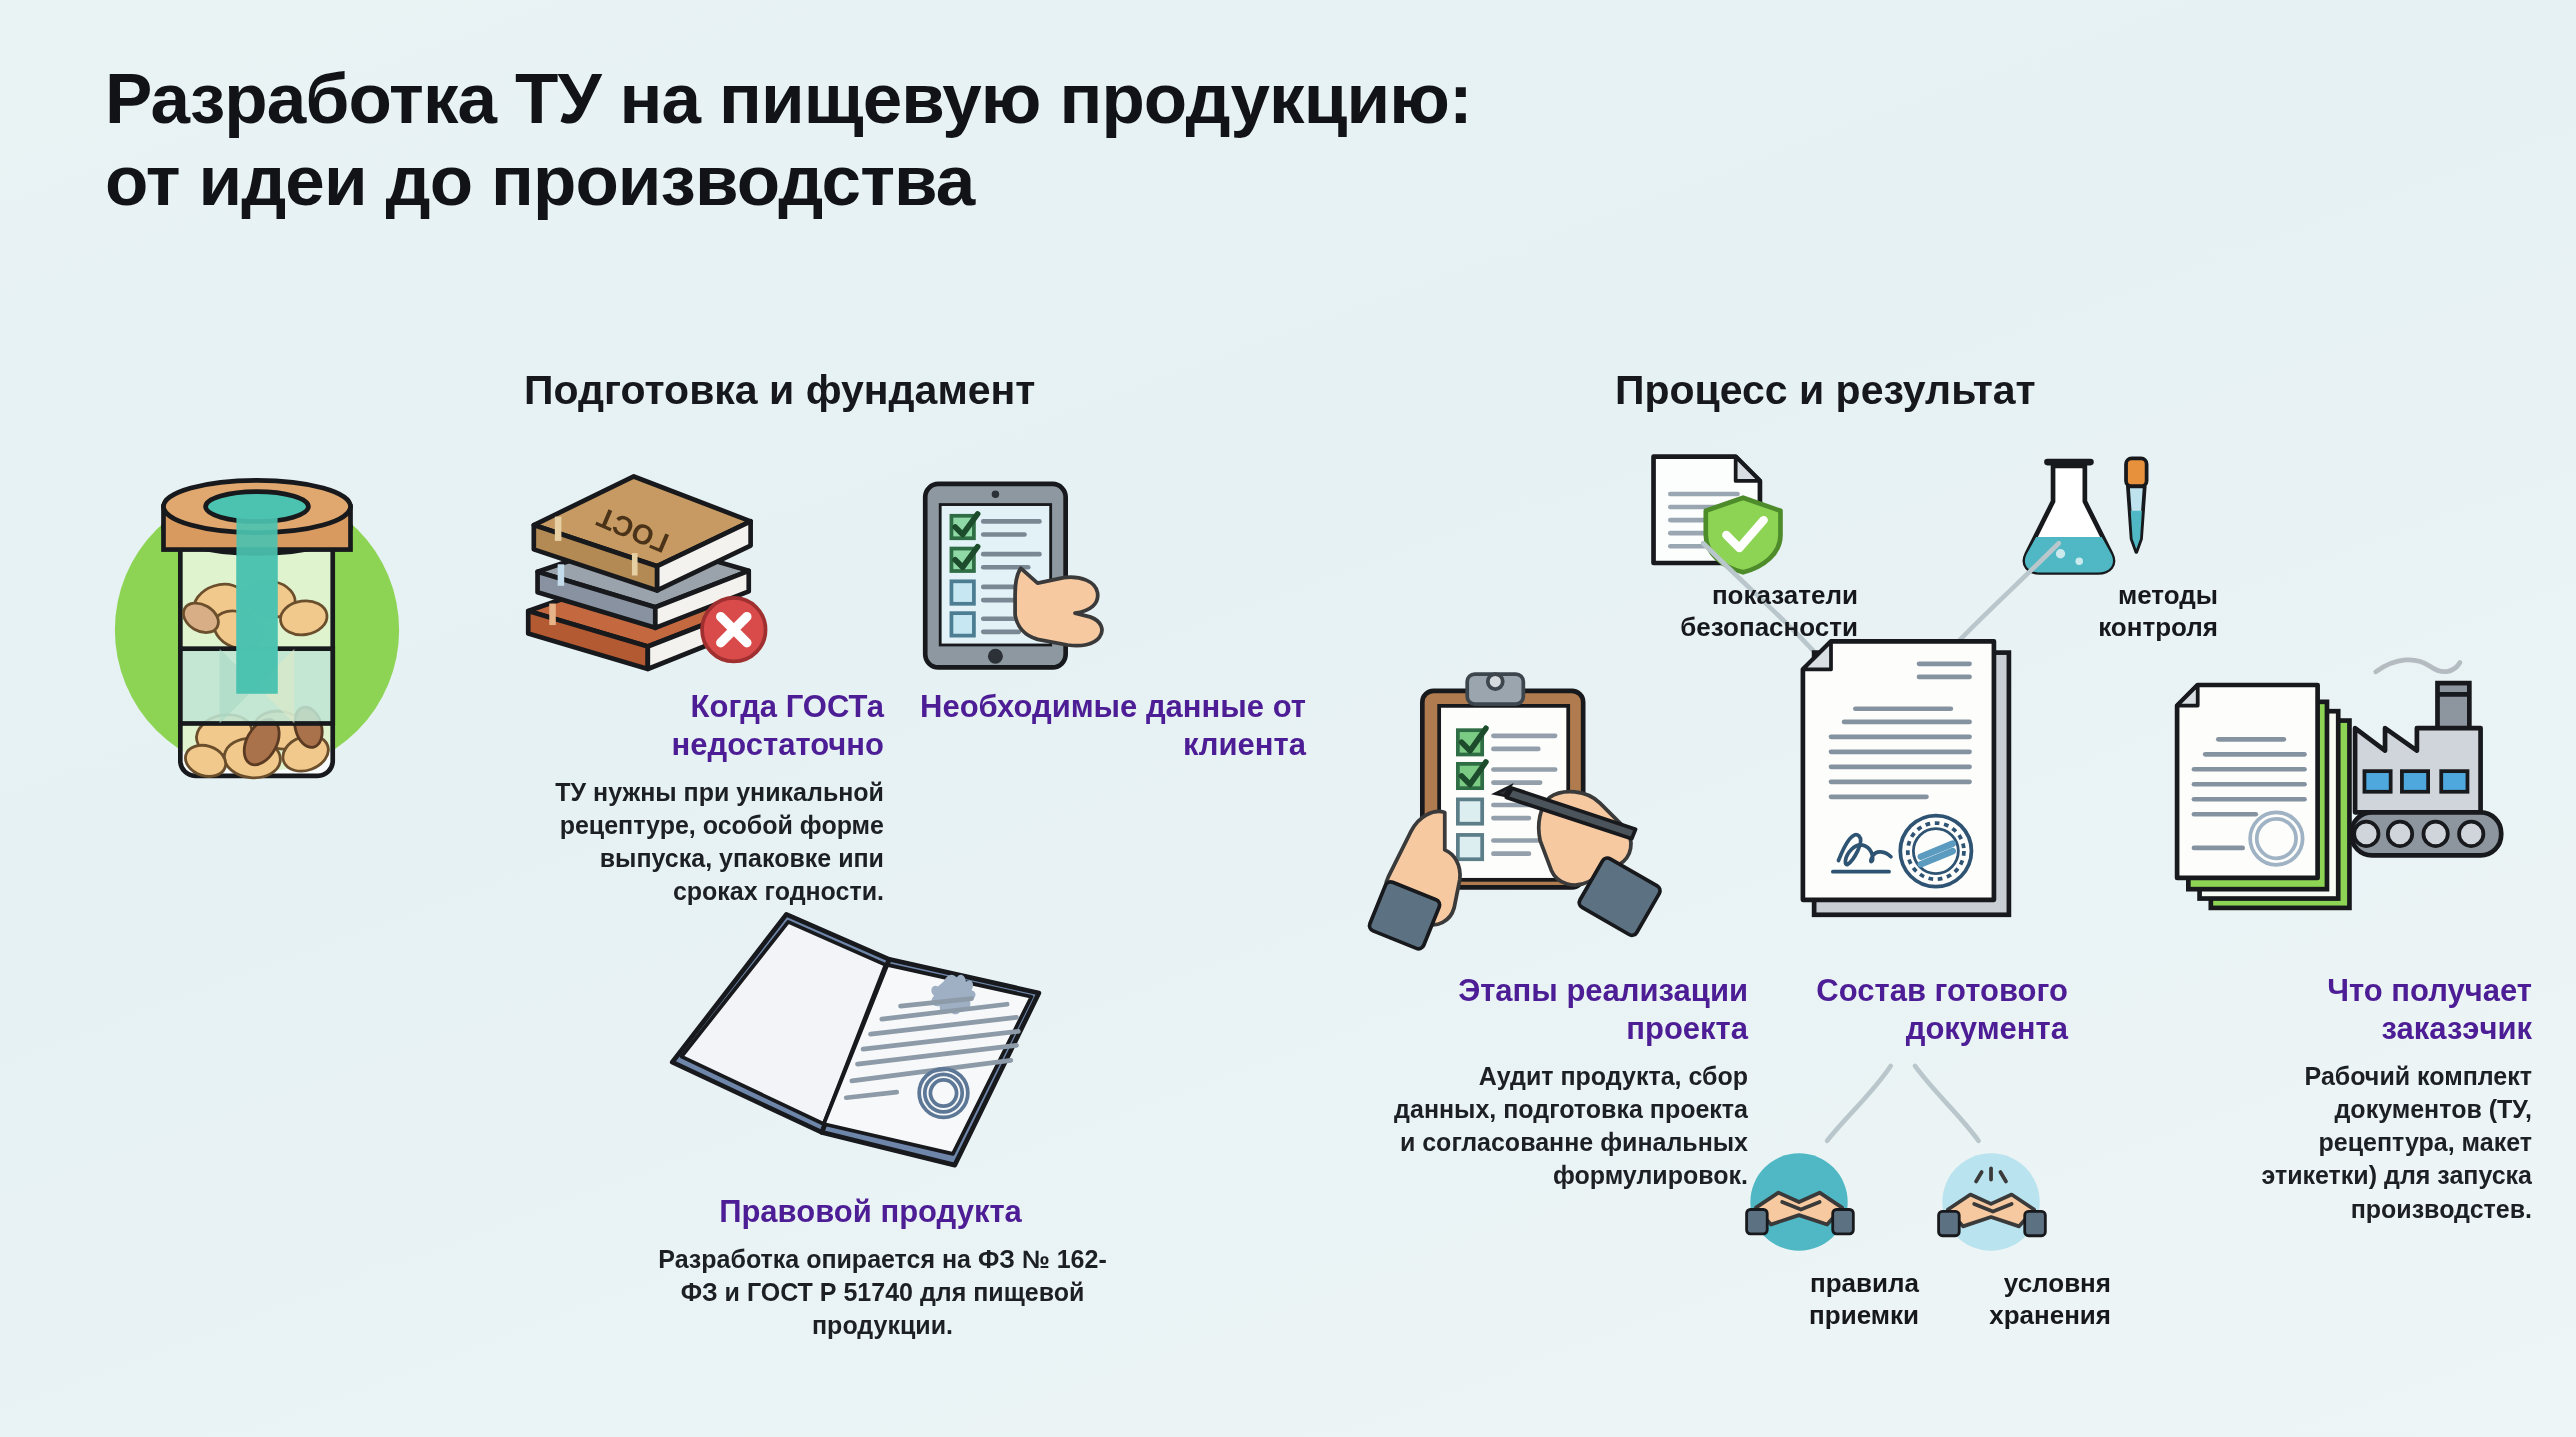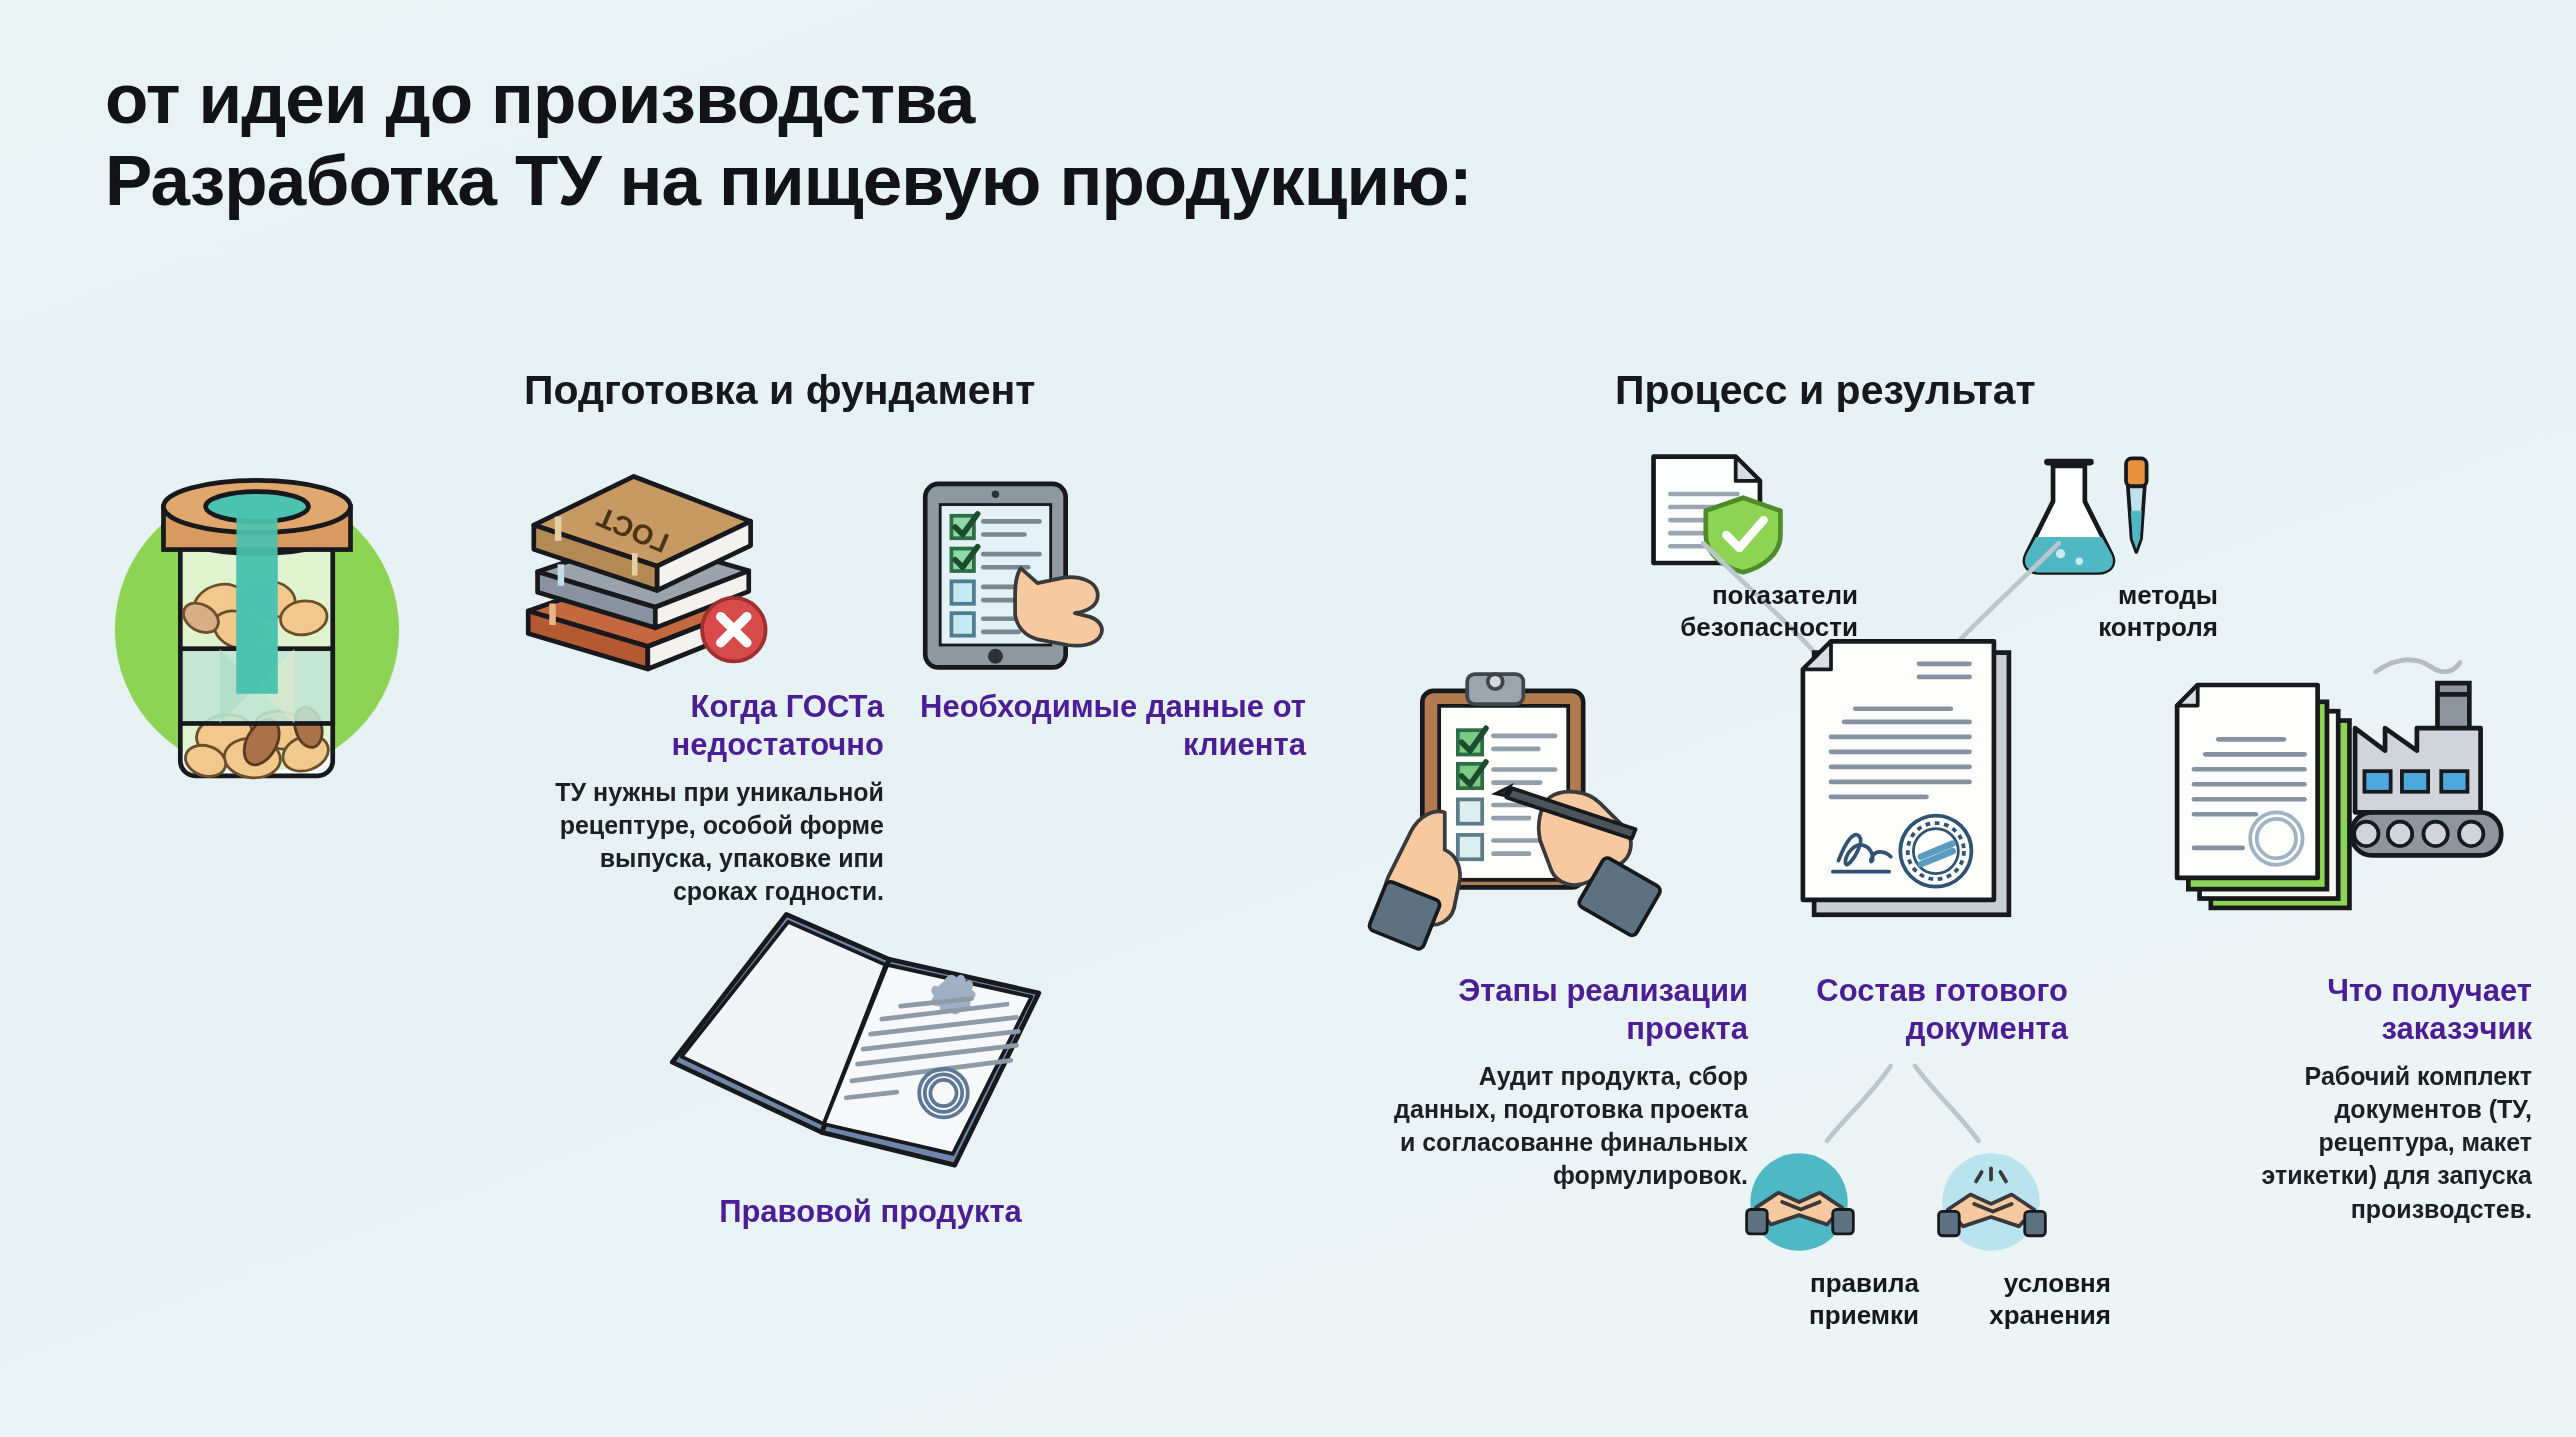--- a/index.html
+++ b/index.html
@@ -61,22 +61,22 @@
   #illus-factory{left:2162px;top:655px;}
   #illus-handshake-a{left:1741px;top:1144px;}
   #illus-handshake-b{left:1933px;top:1144px;}
   #connector-lines{left:1591px;top:487px;}
   #connector-lines-2{left:1741px;top:1062px;}
 </style>
 </head>
 <body>
 
 <div id="title-block">
+  <div class="title-line">Разработка ТУ на пищевую продукцию:</div>
   <div class="title-line">от идеи до производства</div>
-  <div class="title-line">Разработка ТУ на пищевую продукцию:</div>
 </div>
 
 <div id="section-header-left" class="section-header">Подготовка и фундамент</div>
 <div id="section-header-right" class="section-header">Процесс и результат</div>
 
 <div class="illus" id="illus-jar">
   <svg width="374" height="393" viewBox="0 0 400 420">
     <circle cx="200" cy="218" r="152" fill="#8dd455"></circle>
 
     <rect x="118" y="108" width="163" height="266" rx="16" fill="#ffffff" fill-opacity="0.72" stroke="#17191c" stroke-width="5"></rect>
@@ -415,20 +415,21 @@
   <div class="card-title">Когда ГОСТа недостаточно</div>
   <div class="card-body">ТУ нужны при уникальной рецептуре, особой форме выпуска, упаковке ипи сроках годности.</div>
 </div>
 
 <div class="abs" id="card-client">
   <div class="card-title">Необходимые данные от клиента</div>
 </div>
 
 <div class="abs" id="card-legal">
   <div class="card-title">Правовой продукта</div>
+  <div class="card-body">Разработка опирается на ФЗ № 162-ФЗ и ГОСТ Р 51740 для пищевой продукции.</div>
 </div>
 
 <div class="abs" id="card-stages">
   <div class="card-title">Этапы реализации проекта</div>
   <div class="card-body">Аудит продукта, сбор данных, подготовка проекта и согласованне финальных формулировок.</div>
 </div>
 
 <div class="abs" id="card-composition">
   <div class="card-title">Состав готового документа</div>
 </div>

